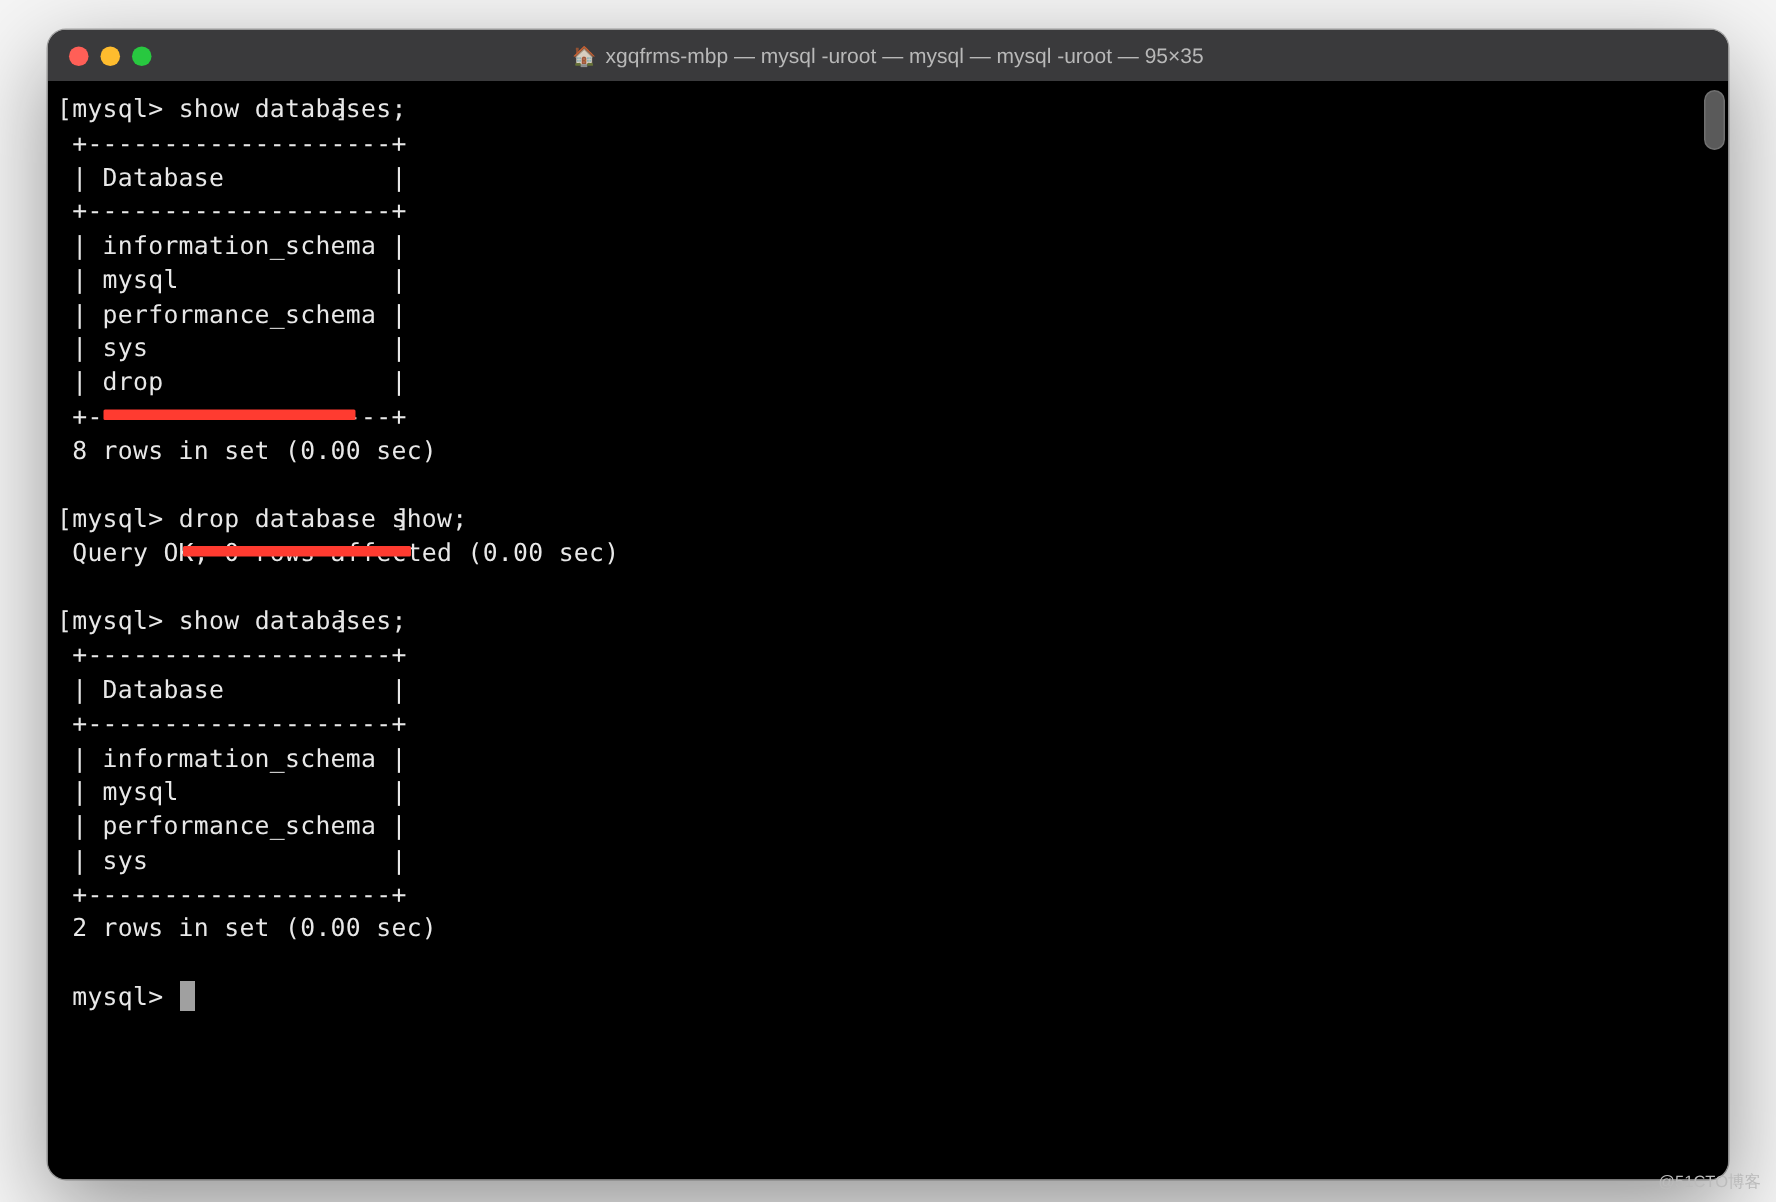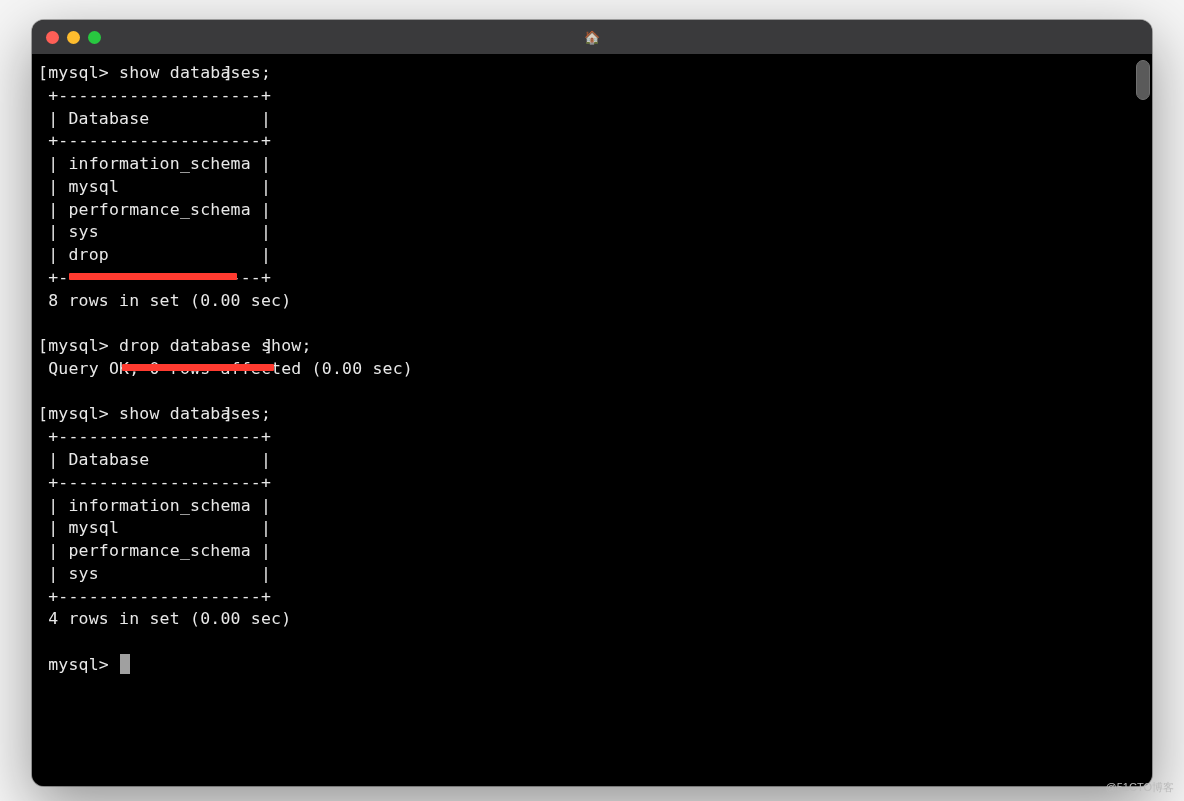--- a/index.html
+++ b/index.html
@@ -122,20 +122,21 @@
 
 <div class="window">
   <div class="titlebar">
     <div class="traffic-lights">
       <div class="light red"></div>
       <div class="light yellow"></div>
       <div class="light green"></div>
     </div>
     <div class="title-text">
       <span class="home-icon">🏠</span>
+      <span>xgqfrms-mbp — mysql -uroot — mysql — mysql -uroot — 95×35</span>
     </div>
   </div>
 
   <div class="terminal-body">
     <div class="scrollbar"></div>
     <div class="terminal-content"><span class="line-wrap"><span class="prompt-bracket">[</span><span>mysql&gt;</span> <span>show databases;</span><span class="right-bracket">]</span></span>
  <span>+--------------------+</span>
  <span>| Database           |</span>
  <span>+--------------------+</span>
  <span>| information_schema |</span>
@@ -151,21 +152,21 @@
 
 <span class="line-wrap"><span class="prompt-bracket">[</span><span>mysql&gt;</span> <span>show databases;</span><span class="right-bracket">]</span></span>
  <span>+--------------------+</span>
  <span>| Database           |</span>
  <span>+--------------------+</span>
  <span>| information_schema |</span>
  <span>| mysql              |</span>
  <span>| performance_schema |</span>
  <span>| sys                |</span>
  <span>+--------------------+</span>
- <span>4 rows in set (0.00 sec)</span>
+ <span>2 rows in set (0.00 sec)</span>
 
  <span>mysql&gt;</span> <span class="cursor"></span></div>
 
     <div class="highlight" style="top:219px; left:37px; width:168px;"></div>
     <div class="highlight" style="top:310px; left:90px; width:152px;"></div>
   </div>
 </div>
 
 <div class="watermark">@51CTO博客</div>
 

